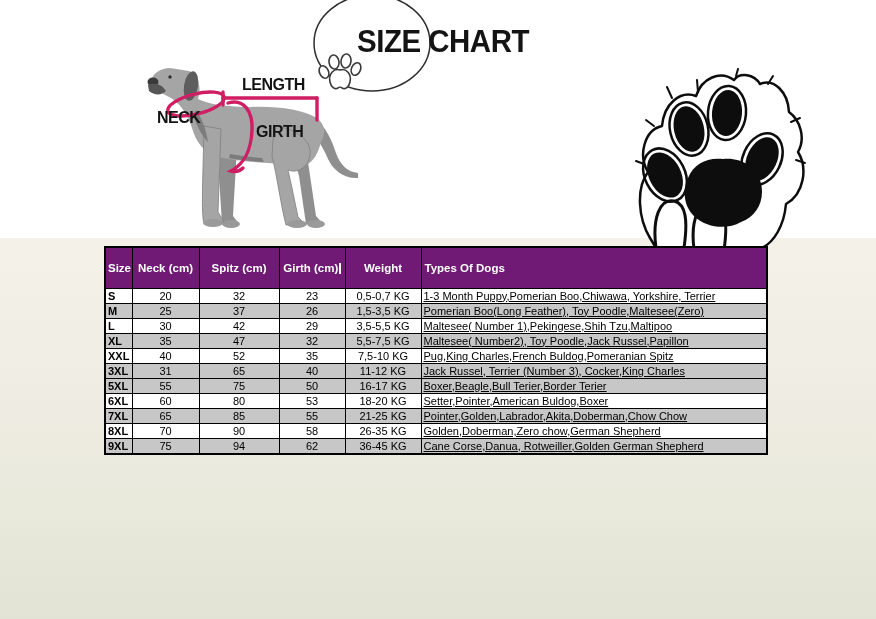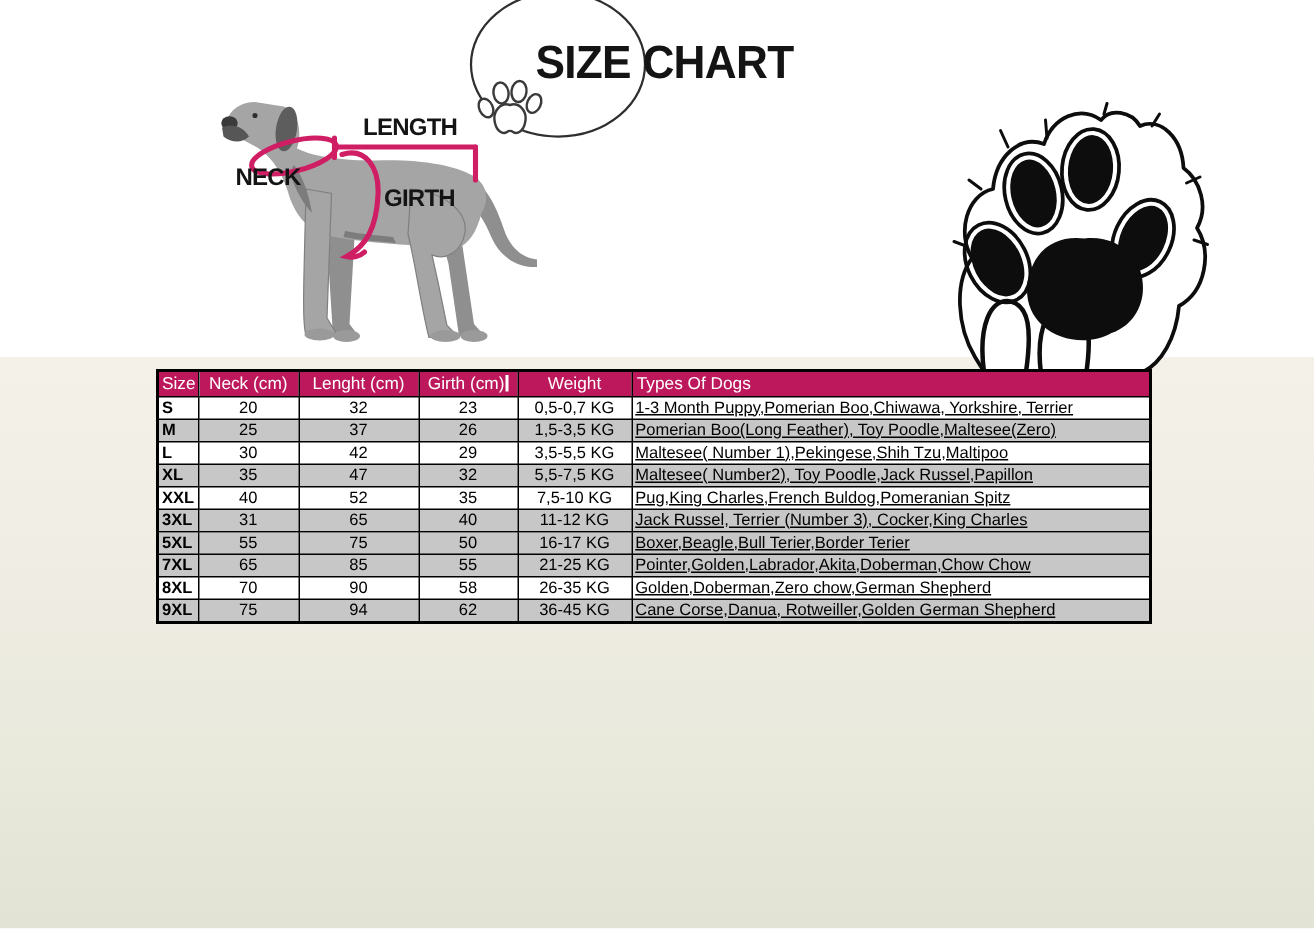--- a/index.html
+++ b/index.html
@@ -21,22 +21,22 @@
   }
   
   .measure-label{font-weight:bold;font-size:16px;fill:#141414;letter-spacing:-0.5px;}
   
   table.size-table{
     position:absolute;left:104px;top:246px;width:662px;
     border-collapse:collapse;table-layout:fixed;background:#fff;
     border:2px solid #000;
   }
   table.size-table th{
-    background:#be185d;color:#fff;font-size:11.5px;font-weight:normal;
-    border:1px solid #000;height:16px;padding:0 2px;line-height:14px;
+    background:#701a75;color:#fff;font-size:11.5px;font-weight:bold;
+    border:1px solid #000;height:16px;padding:12px 2px;line-height:14px;
     text-align:center;white-space:nowrap;overflow:hidden;
   }
   table.size-table th.types{text-align:left;padding-left:3px;}
   table.size-table td{
     font-size:11px;color:#000;border:1px solid #000;height:14px;
     padding:0 2px;line-height:13px;background:#ffffff;
     white-space:nowrap;overflow:hidden;
   }
   table.size-table tr.alt td{background:#c7c7c7;}
   td.col-size{font-weight:bold;text-align:left;}
@@ -139,21 +139,21 @@
       <col style="width:67px">
       <col style="width:80px">
     <col style="width:66px">
       <col style="width:76px">
       <col style="width:346px">
   </colgroup>
   <thead>
     <tr>
       <th><span>Size</span></th>
       <th><span>Neck (cm)</span></th>
-      <th><span>Lenght (cm)</span></th>
+      <th><span>Spitz (cm)</span></th>
       <th><span>Girth (cm)</span><span class="cursor"></span></th>
       <th><span>Weight</span></th>
       <th class="types"><span>Types Of Dogs</span></th>
     </tr>
   </thead>
   <tbody>
       <tr>
         <td class="col-size">S</td>
         <td class="col-num">20</td>
         <td class="col-num">32</td>
@@ -202,20 +202,28 @@
         <td class="col-types">Jack Russel, Terrier (Number 3), Cocker,King Charles</td>
       </tr>
       <tr class="alt">
         <td class="col-size">5XL</td>
         <td class="col-num">55</td>
         <td class="col-num">75</td>
         <td class="col-num">50</td>
         <td class="col-weight">16-17 KG</td>
         <td class="col-types">Boxer,Beagle,Bull Terier,Border Terier</td>
       </tr>
+      <tr>
+        <td class="col-size">6XL</td>
+        <td class="col-num">60</td>
+        <td class="col-num">80</td>
+        <td class="col-num">53</td>
+        <td class="col-weight">18-20 KG</td>
+        <td class="col-types">Setter,Pointer,American Buldog,Boxer</td>
+      </tr>
       <tr class="alt">
         <td class="col-size">7XL</td>
         <td class="col-num">65</td>
         <td class="col-num">85</td>
         <td class="col-num">55</td>
         <td class="col-weight">21-25 KG</td>
         <td class="col-types">Pointer,Golden,Labrador,Akita,Doberman,Chow Chow</td>
       </tr>
       <tr>
         <td class="col-size">8XL</td>

